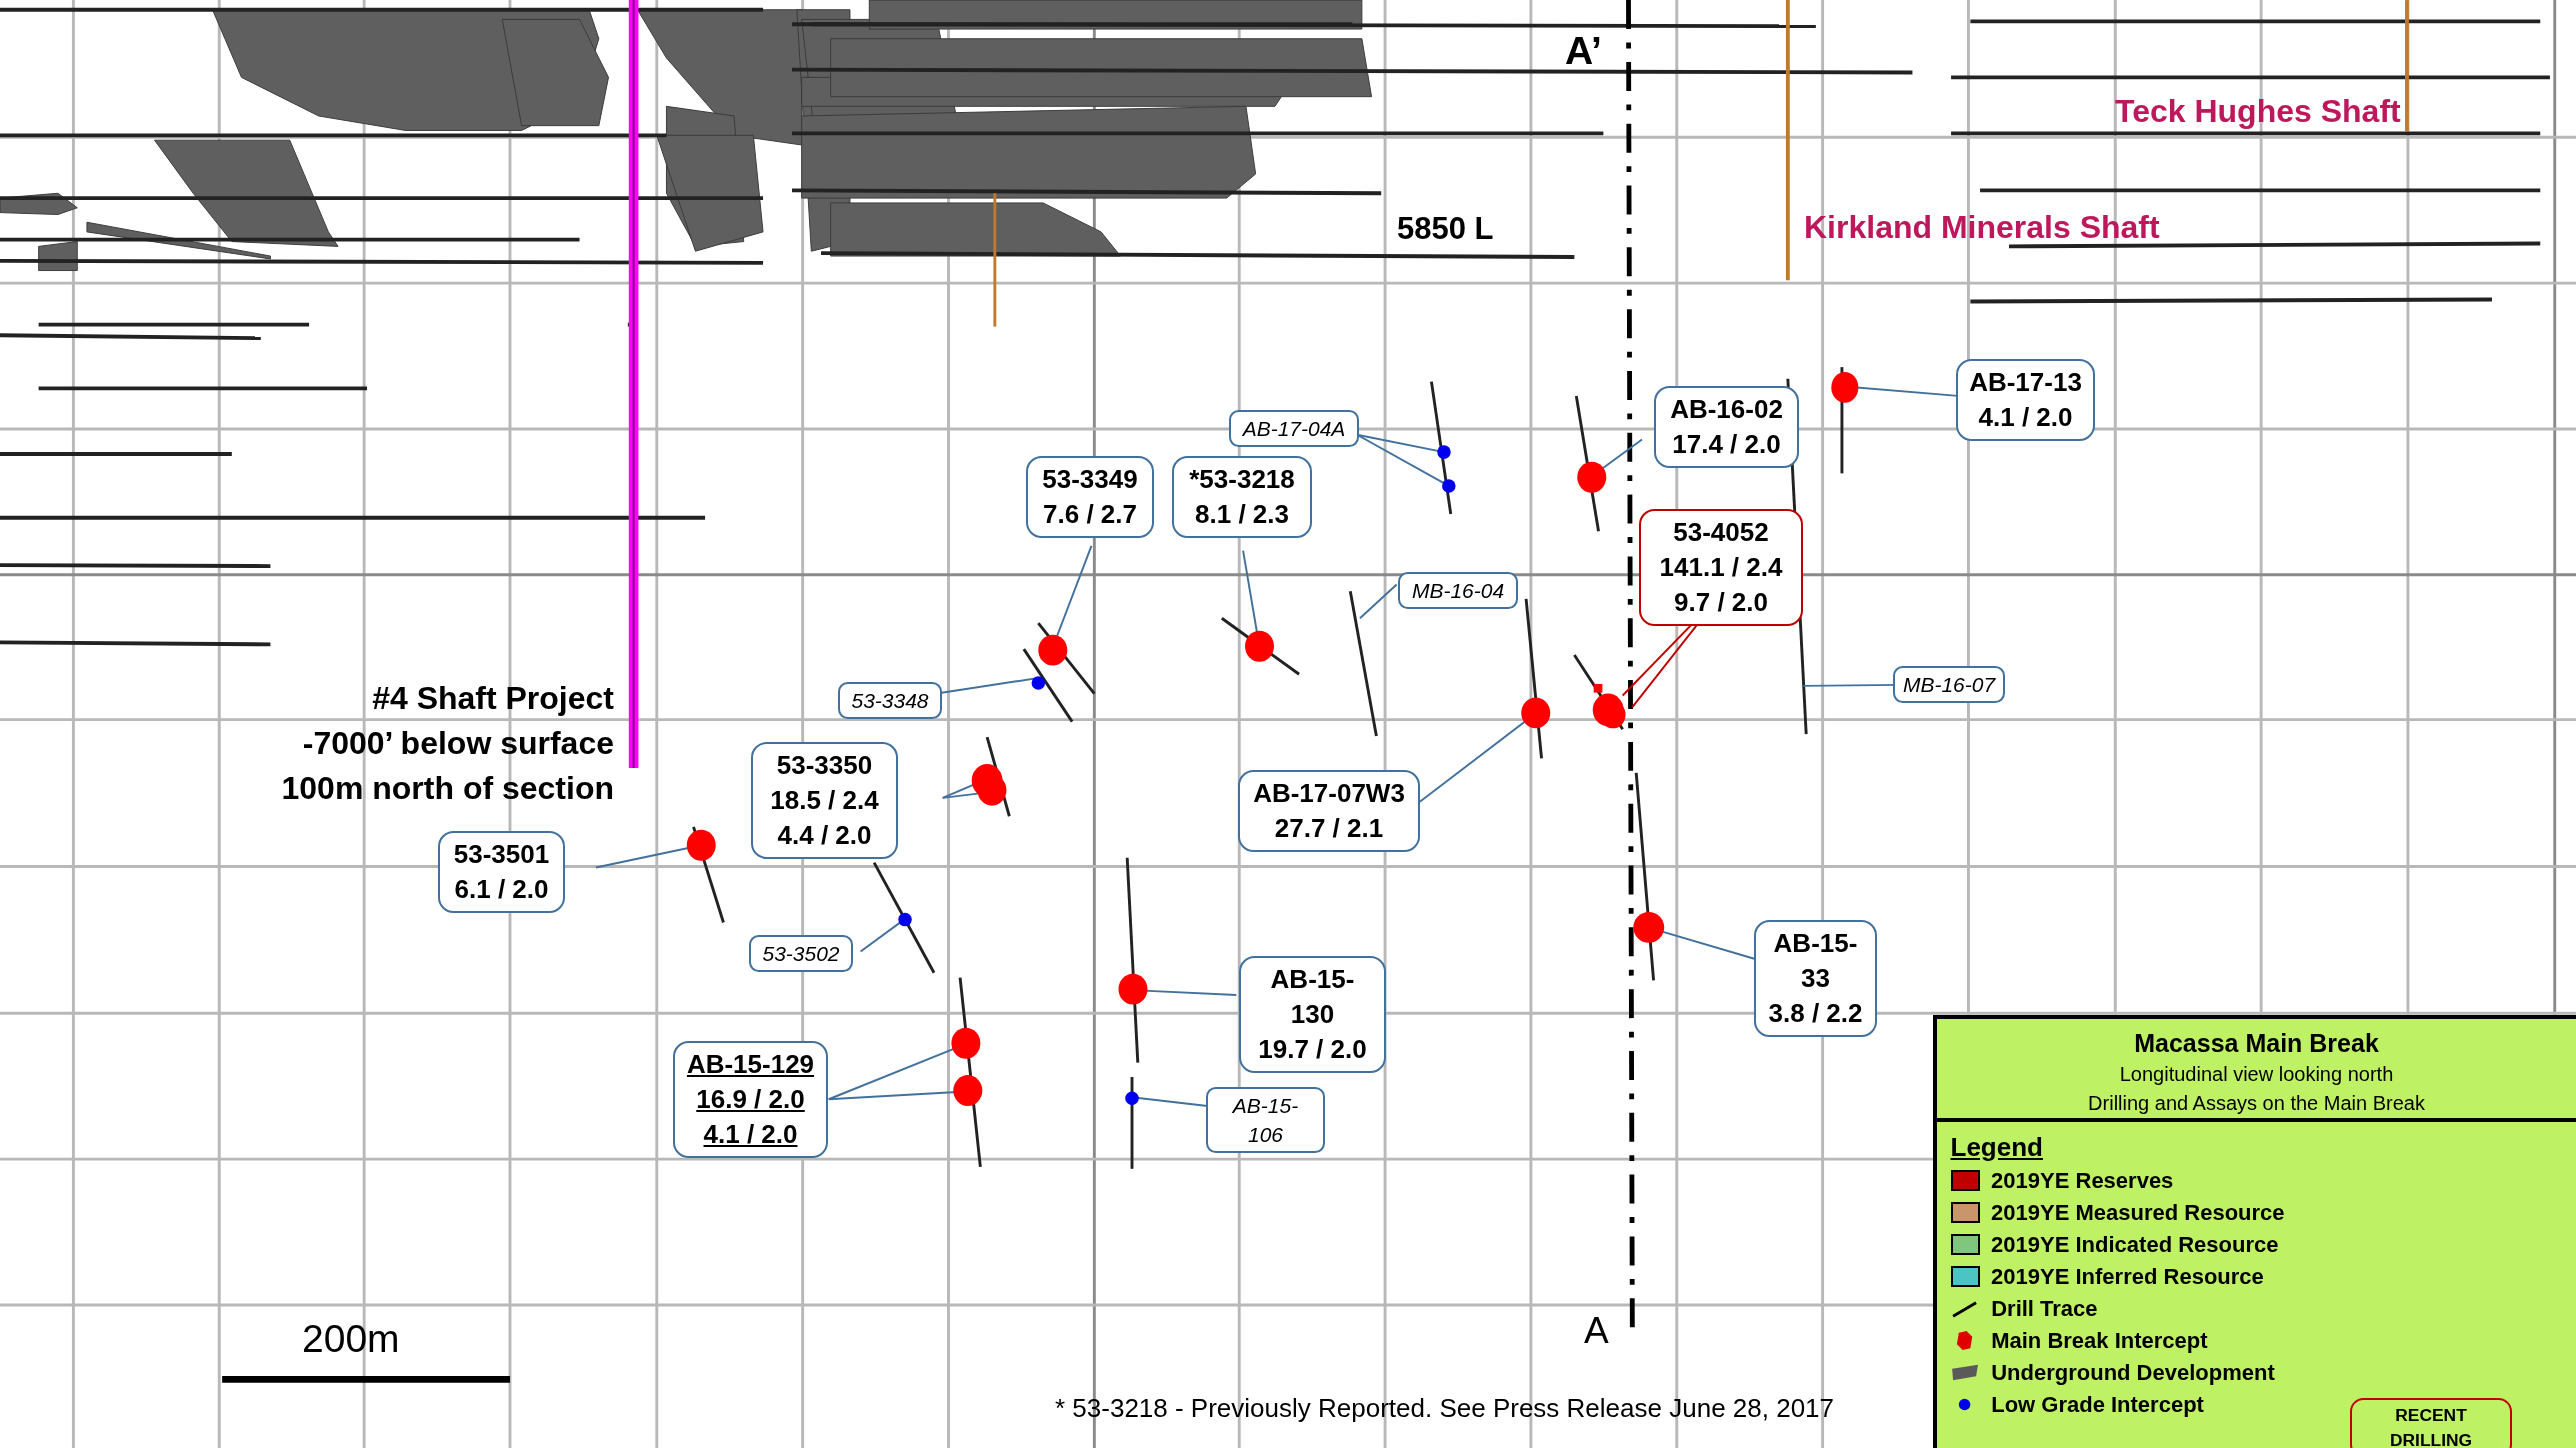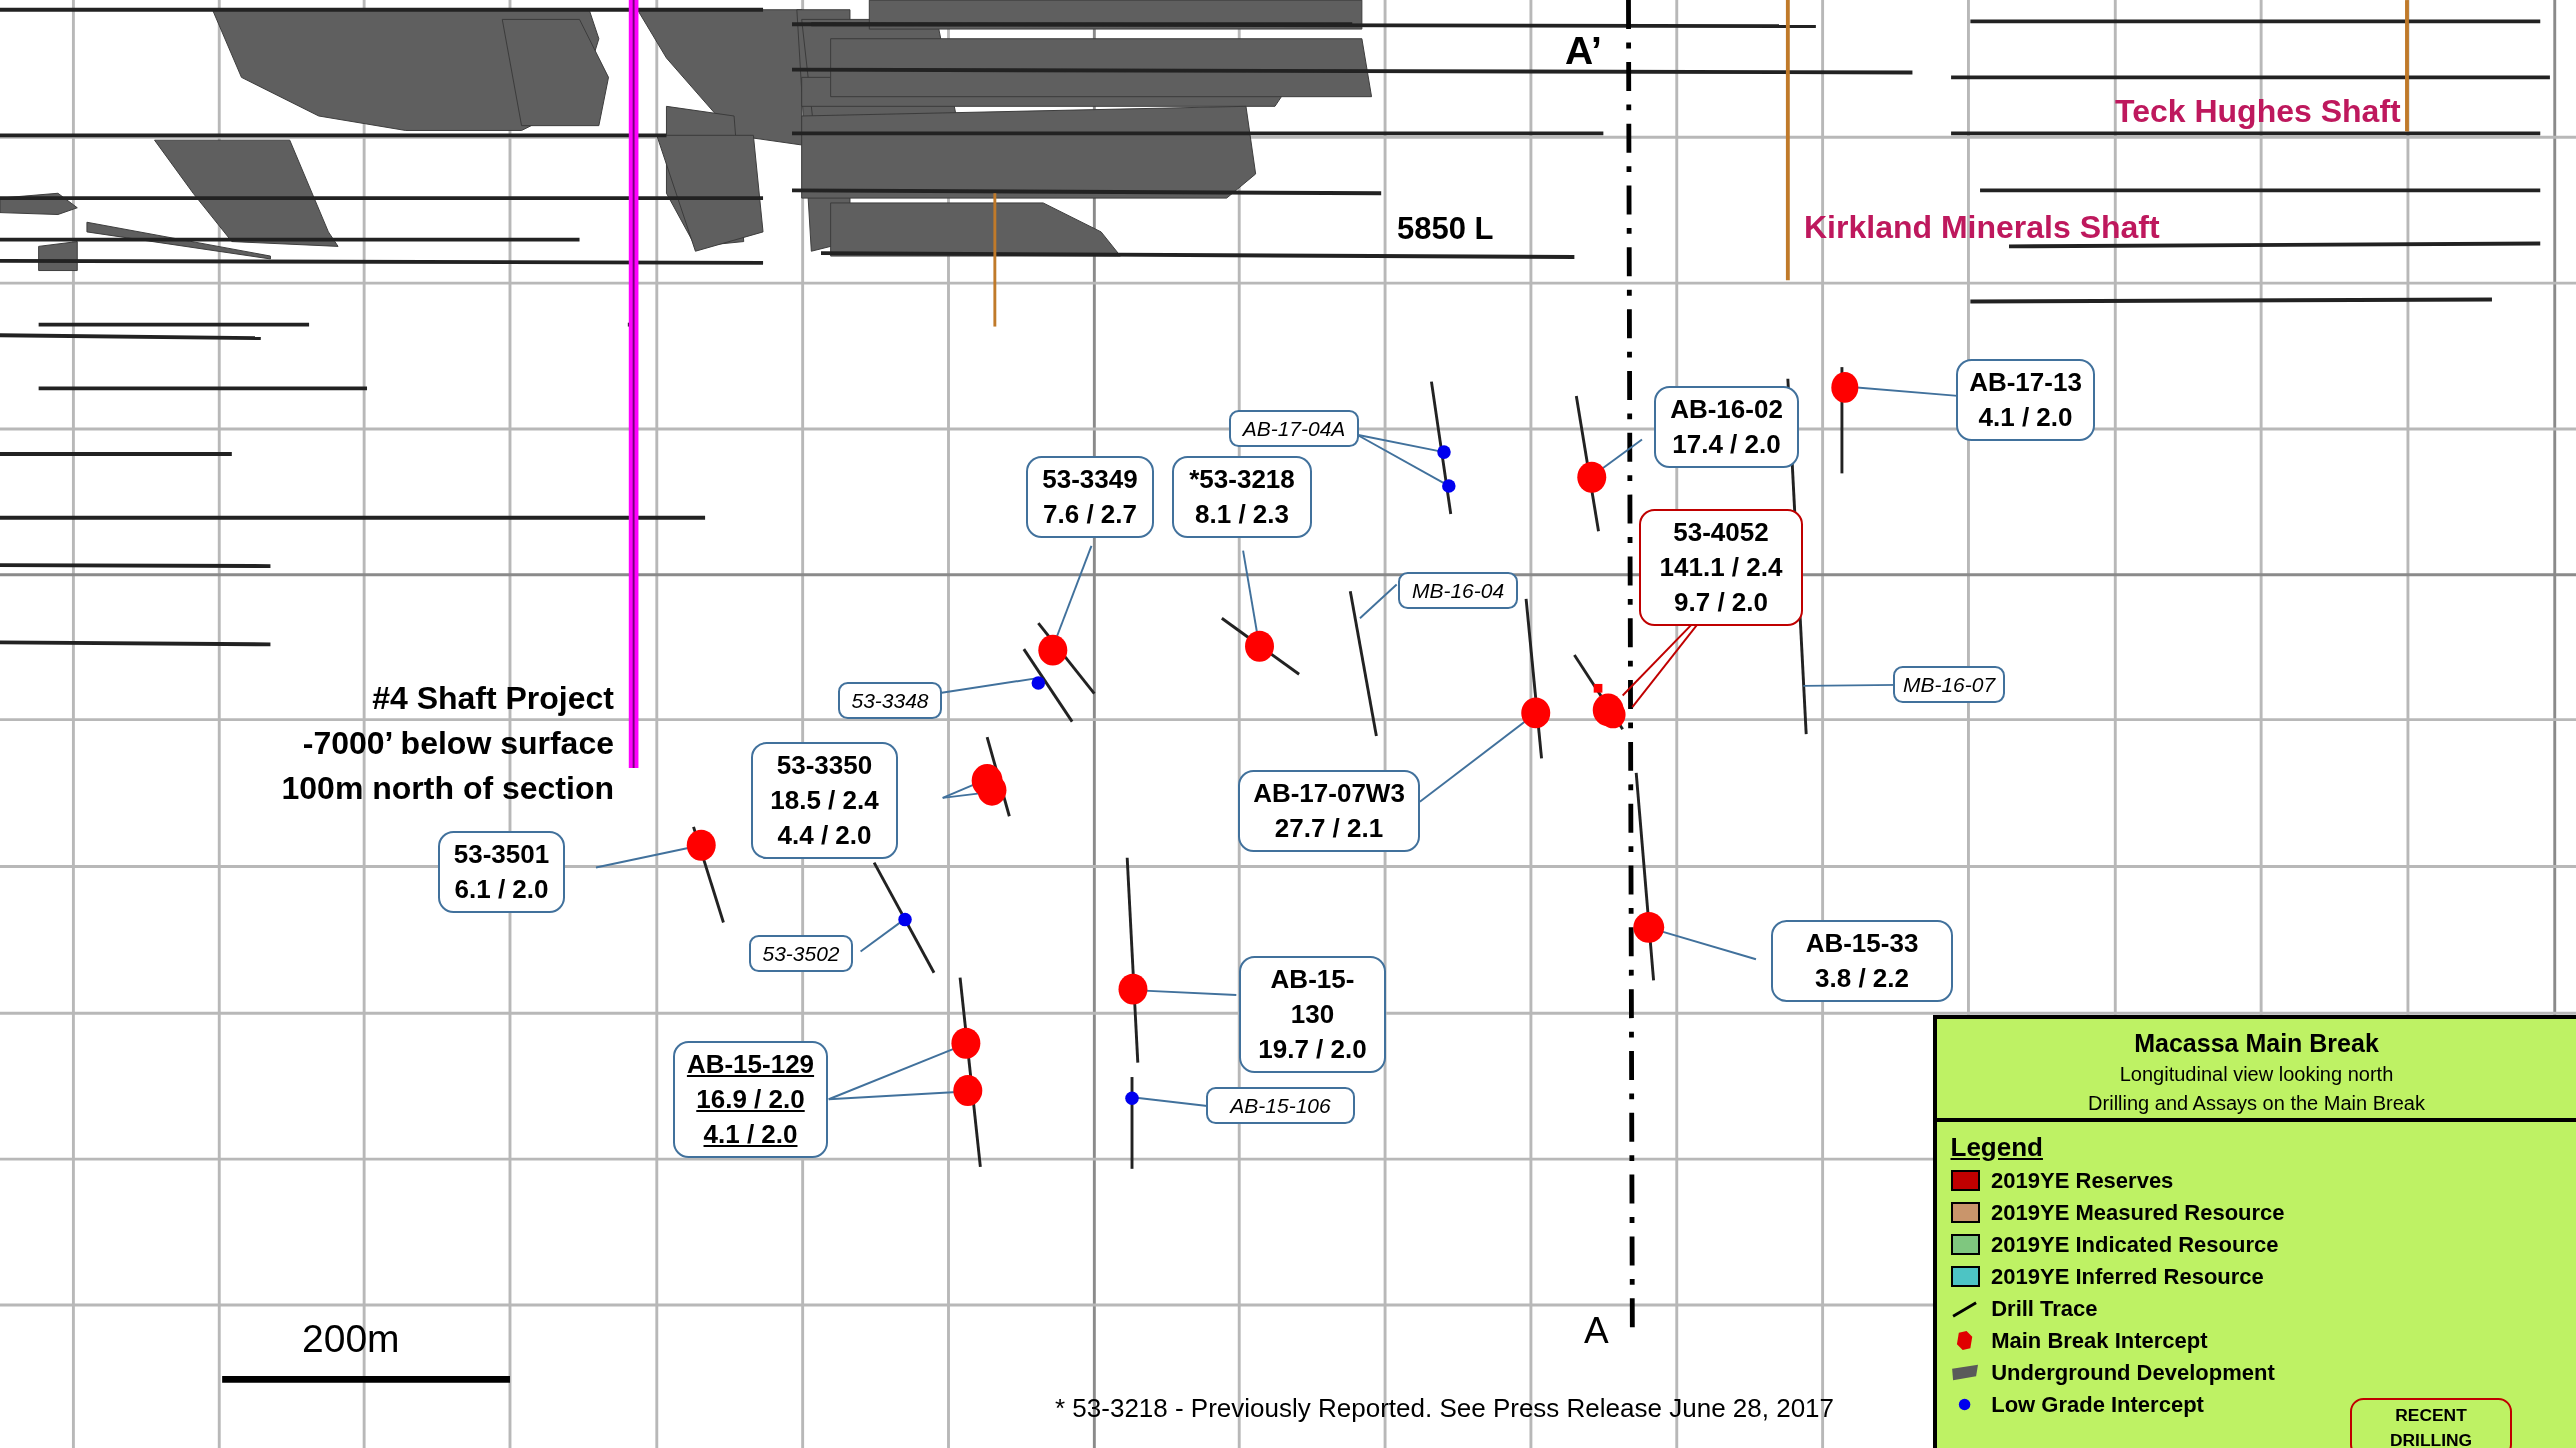--- a/index.html
+++ b/index.html
@@ -239,34 +239,34 @@
   <div>AB-17-07W3</div>
   <div>27.7 / 2.1</div>
 </div>
 <div class="callout" style="left:438px;top:831px;width:127px;">
   <div>53-3501</div>
   <div>6.1 / 2.0</div>
 </div>
 <div class="callout italic" style="left:749px;top:935px;width:104px;">
   <div>53-3502</div>
 </div>
-<div class="callout" style="left:1754px;top:920px;width:182px;margin-left:17px;">
+<div class="callout" style="left:1754px;top:920px;width:123px;">
   <div>AB-15-33</div>
   <div>3.8 / 2.2</div>
 </div>
 <div class="callout" style="left:1239px;top:956px;width:147px;">
   <div>AB-15-130</div>
   <div>19.7 / 2.0</div>
 </div>
 <div class="callout" style="left:673px;top:1041px;width:155px;text-decoration:underline;">
   <div>AB-15-129</div>
   <div>16.9 / 2.0</div>
   <div>4.1 / 2.0</div>
 </div>
-<div class="callout italic" style="left:1206px;top:1087px;width:149px;">
+<div class="callout italic" style="left:1206px;top:1087px;width:119px;">
   <div>AB-15-106</div>
 </div>
 
 <div class="legend-box">
   <div class="legend-title">
     <div class="t1">Macassa Main Break</div>
     <div class="t2">Longitudinal view looking north</div>
     <div class="t2">Drilling and Assays on the Main Break</div>
   </div>
   <div class="legend-body">

